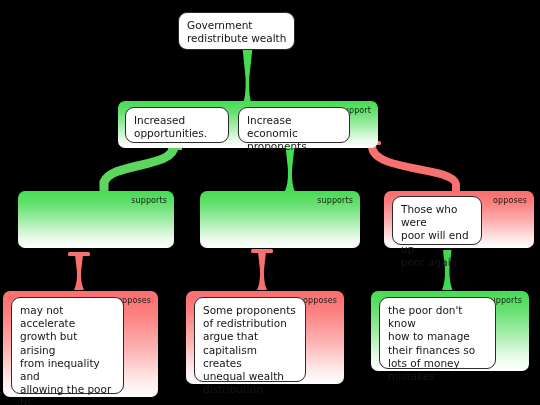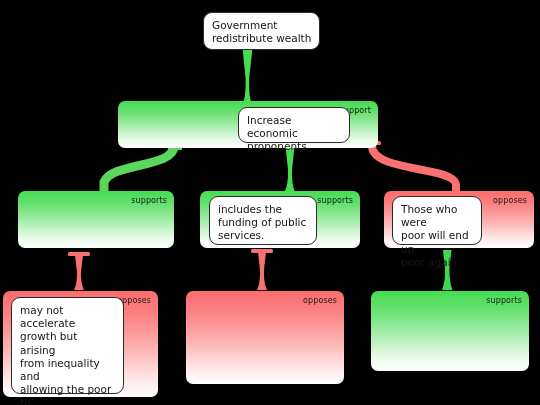--- a/index.html
+++ b/index.html
@@ -127,39 +127,49 @@
   </div>
 
   <div class="band oppose" style="left:186px; top:291px; width:158px; height:93px;">
     <span class="band-label">opposes</span>
   </div>
 
   <div class="band support" style="left:371px; top:291px; width:158px; height:80px;">
     <span class="band-label">supports</span>
   </div>
 
-  <div class="card root" style="left:203px; top:12px; width:117px; height:38px;">Government
+  <div class="card root" style="left:178px; top:12px; width:117px; height:38px;">Government
 redistribute wealth</div>
 
+  <div class="card" style="left:125px; top:107px; width:104px; height:36px;">Increased
+opportunities.</div>
 
   <div class="card" style="left:238px; top:107px; width:112px; height:36px;">Increase economic
 proponents</div>
 
 
-  <div class="card" style="left:209px; top:196px; width:108px; height:49px;">includes the
-funding of public
-services.</div>
 
   <div class="card" style="left:392px; top:196px; width:90px; height:49px;">Those who were
 poor will end up
 poor again</div>
 
   <div class="card" style="left:11px; top:297px; width:113px; height:97px;">may not accelerate
 growth but arising
 from inequality and
 allowing the poor to
 devote more
 resources physical
 assets.</div>
 
+  <div class="card" style="left:194px; top:297px; width:112px; height:85px;">Some proponents
+of redistribution
+argue that
+capitalism creates
+unequal wealth
+distribution</div>
 
+  <div class="card" style="left:379px; top:297px; width:117px; height:72px;">the poor don't know
+how to manage
+their finances so
+lots of money
+mistakes</div>
 
 </div>
 
 </body></html>

